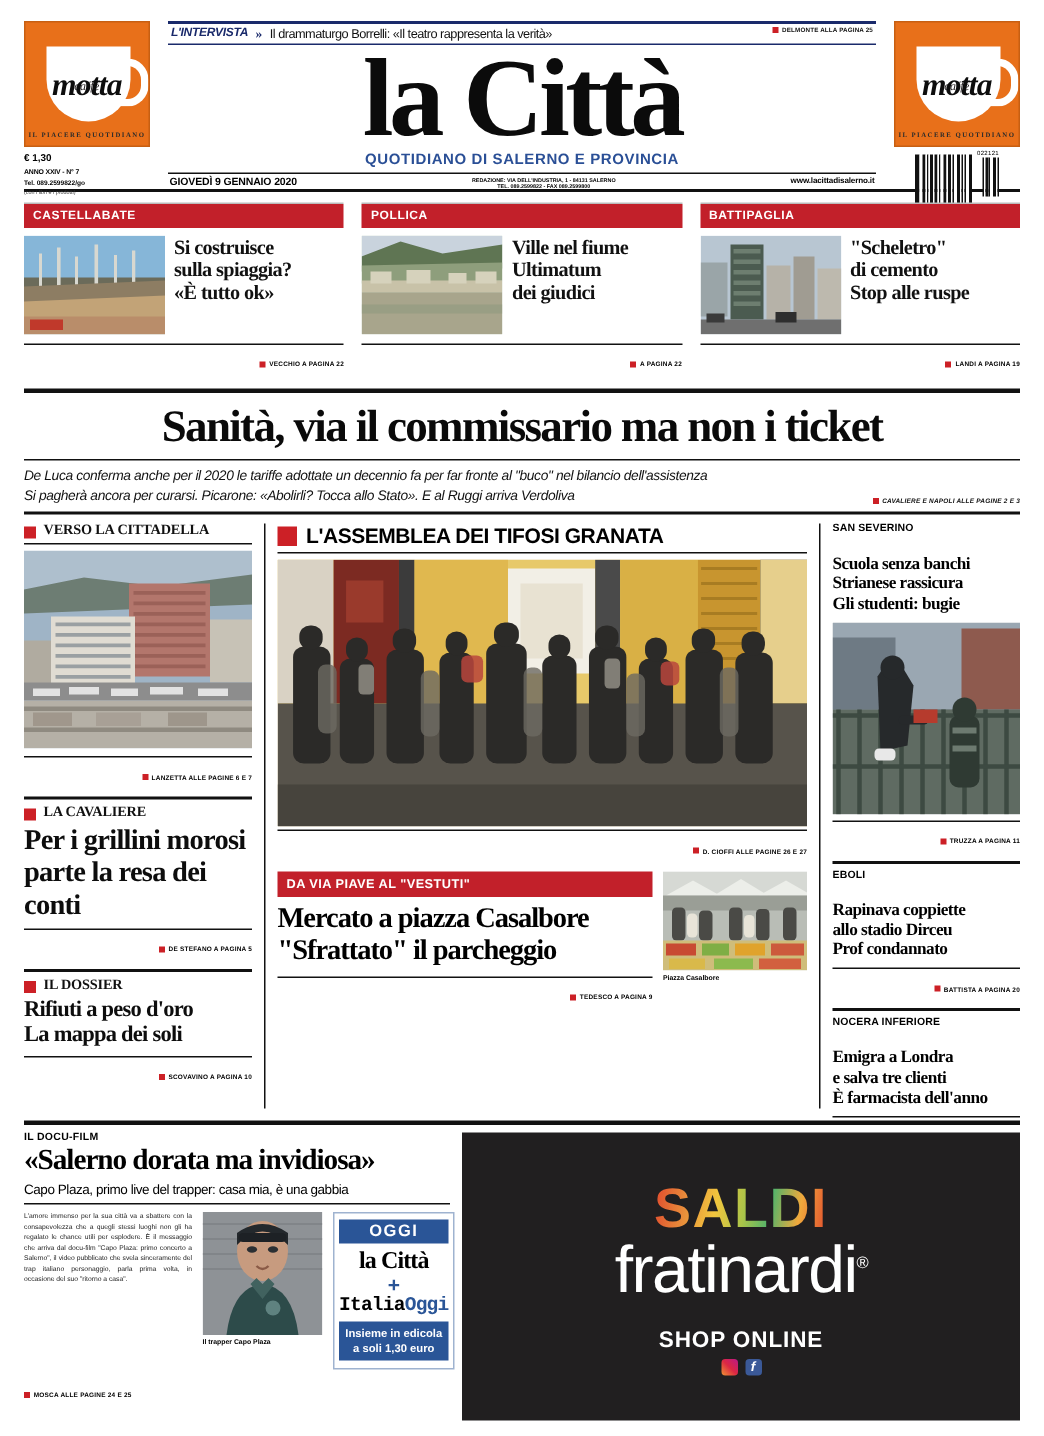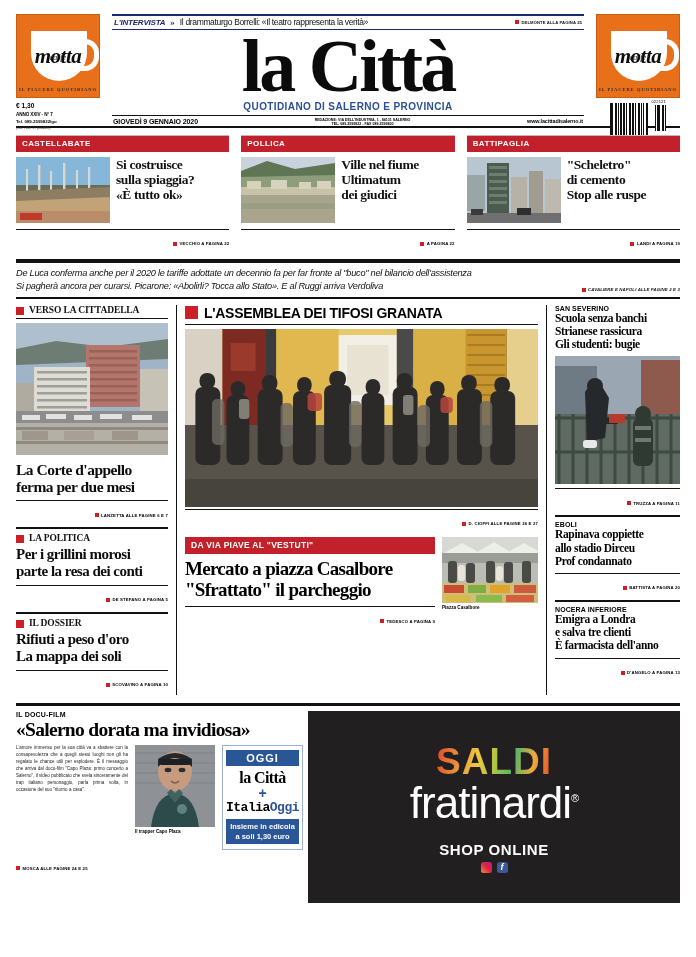--- a/index.html
+++ b/index.html
@@ -36,21 +36,21 @@
     font-size: 21px; color: #0d0d0d; letter-spacing: -.5px;
   }
   .motta .foot {
     position: absolute; left: 0; right: 0; bottom: 5px; text-align: center;
     font-size: 4.5px; color: #2b2b2b; letter-spacing: 1px; font-weight: bold;
   }
 
   .masthead-mid { flex: 1; padding: 0 12px; display: flex; flex-direction: column; }
   .interview-bar {
     border-top: 2px solid #1a2a6b; border-bottom: 1px solid #1a2a6b;
-    display: flex; align-items: center; gap: 5px; padding: 1px 2px 2px; height: 16px;
+    display: flex; align-items: flex-start; gap: 5px; padding: 1px 2px 2px; height: 16px;
   }
   .iv-label { color: #1a2a6b; font-family: "Liberation Sans", sans-serif; font-weight: bold; font-size: 8px; font-style: italic; letter-spacing: -.2px; }
   .iv-arrow { color: #1a2a6b; font-size: 9px; font-weight: bold; }
   .iv-text { font-family: "Liberation Sans", sans-serif; font-size: 8.5px; color: #111; letter-spacing: -.35px; white-space: nowrap; }
   .iv-ref { margin-left: auto; display: flex; align-items: center; gap: 2px; }
   .iv-ref .sq { width: 4px; height: 4px; background: #cc2026; display: inline-block; }
   .iv-ref span.t { font-family: "Liberation Sans", sans-serif; font-size: 4.2px; font-weight: bold; color: #111; letter-spacing: .1px; }
 
   .logo-wrap { text-align: center; margin-top: 2px; }
   .logo {
@@ -155,21 +155,21 @@
     background: #c2202a; color: #fff; font-family: "Liberation Sans", sans-serif;
     font-weight: bold; font-size: 8.5px; letter-spacing: .3px; padding: 3px 6px 4px;
   }
 
   .mercato {
     font-family: "Liberation Serif", serif; font-weight: bold; font-size: 19px;
     line-height: 1.1; letter-spacing: -.7px; padding-top: 5px;
   }
 
   .r-kicker { font-family: "Liberation Sans", sans-serif; font-weight: bold; font-size: 7px; letter-spacing: .1px; }
-  .r-head { font-family: "Liberation Serif", serif; font-weight: bold; font-size: 11.5px; line-height: 1.15; letter-spacing: -.35px; margin-top: 0; }
+  .r-head { font-family: "Liberation Serif", serif; font-weight: bold; font-size: 11.5px; line-height: 1.15; letter-spacing: -.35px; margin-top: 14px; }
 
   
   .bottom { display: flex; margin-top: 8px; border-top: 3px solid #111; padding-top: 5px; height: 200px; }
   .b-left { width: 292px; flex: 0 0 292px; padding-right: 8px; }
   .b-right { flex: 1; }
   .docu-kicker { font-family: "Liberation Sans", sans-serif; font-weight: bold; font-size: 7px; letter-spacing: .2px; }
   .docu-head { font-family: "Liberation Serif", serif; font-weight: bold; font-size: 19.5px; letter-spacing: -.7px; line-height: 1.06; margin-top: 2px;}
   .docu-sub { font-family: "Liberation Sans", sans-serif; font-size: 9px; letter-spacing: -.3px; margin-top: 3px; border-bottom: 1px solid #111; padding-bottom: 4px;}
   .docu-body { display: flex; gap: 7px; margin-top: 5px; }
   .docu-text { width: 112px; flex: 0 0 112px; font-family: "Liberation Sans", sans-serif; font-size: 4.5px; line-height: 1.55; text-align: justify; color: #222; }
@@ -402,20 +402,21 @@
             <i class="sq"></i>
             <span class="t">LANDI A PAGINA 19</span>
           </span>
       </div>
     </div>
   </div>
 
   <div class="rule-main"></div>
 
   <div>
+    <div class="main-head">Sanità, via il commissario ma non i ticket</div>
     <div class="main-sub">
       <div>De Luca conferma anche per il 2020 le tariffe adottate un decennio fa per far fronte al "buco" nel bilancio dell'assistenza</div>
       <div class="l2row">
         <span>Si pagherà ancora per curarsi. Picarone: «Abolirli? Tocca allo Stato». E al Ruggi arriva Verdoliva</span>
         <span class="ref-line">
           <i class="sq"></i>
           <span class="t">CAVALIERE E NAPOLI ALLE PAGINE 2 E 3</span>
         </span>
       </div>
     </div>
@@ -468,37 +469,35 @@
                 <rect x="84" y="91" width="22" height="5"></rect>
                 <rect x="116" y="92" width="20" height="5"></rect>
               </g>
             <rect y="104" width="152" height="3" fill="#8f8a80"></rect>
             <rect y="118" width="152" height="3" fill="#8f8a80"></rect>
             <rect x="6" y="108" width="26" height="9" fill="#a0978c"></rect>
             <rect x="48" y="108" width="30" height="9" fill="#a8a096"></rect>
             <rect x="96" y="108" width="26" height="9" fill="#9e968b"></rect>
           </svg>
         </div>
-        <div class="hl-serif" style="white-space:pre-line;font-size:15.5px;line-height:1.12;letter-spacing:-.5px;margin-top:6px;">La Corte d'appello
-ferma per due mesi</div>
         <div class="promo-ref" style="margin-top:5px;">
           <span class="ref-line">
               <i class="sq"></i>
               <span class="t">LANZETTA ALLE PAGINE 6 E 7</span>
             </span>
         </div>
       </div>
 
       <div style="margin-top:6px;">
         <div class="sec-rule"></div>
         <div class="kicker" style="margin-top:4px;">
           <i class="sq"></i>
-          <span>LA POLITICA</span>
-        </div>
-        <div class="hl-serif" style="white-space:pre-line;font-size:15px;line-height:1.12;letter-spacing:-.5px;margin-top:3px;">Per i grillini morosi
+          <span>LA CAVALIERE</span>
+        </div>
+        <div class="hl-serif" style="white-space:pre-line;font-size:19px;line-height:1.12;letter-spacing:-.5px;margin-top:3px;">Per i grillini morosi
 parte la resa dei conti</div>
         <div class="promo-ref" style="margin-top:5px;">
           <span class="ref-line">
               <i class="sq"></i>
               <span class="t">DE STEFANO A PAGINA 5</span>
             </span>
         </div>
       </div>
 
       <div style="margin-top:6px;">
@@ -731,20 +730,21 @@
         </div>
       </div>
     </div>
   </div>
 
   <div class="bottom">
 
     <div class="b-left">
       <div class="docu-kicker">IL DOCU-FILM</div>
       <div class="docu-head">«Salerno dorata ma invidiosa»</div>
+      <div class="docu-sub">Capo Plaza, primo live del trapper: casa mia, è una gabbia</div>
       <div class="docu-body">
         <div class="docu-text">L'amore immenso per la sua città va a sbattere con la consapevolezza che a quegli stessi luoghi non gli ha regalato le chance utili per esplodere. È il messaggio che arriva dal docu-film "Capo Plaza: primo concerto a Salerno", il video pubblicato che svela sinceramente del trap italiano personaggio, parla prima volta, in occasione del suo "ritorno a casa".</div>
         <div class="docu-photo">
           <div class="photo-box" style="height:82px;">
             <svg class="ph" viewBox="0 0 80 82" preserveAspectRatio="none">
               <rect width="80" height="82" fill="#8e9296"></rect>
               <g stroke="#7d8185" stroke-width="1">
                 <line x1="0" y1="8" x2="80" y2="8"></line>
                   <line x1="0" y1="18" x2="80" y2="18"></line>
                 <line x1="0" y1="28" x2="80" y2="28"></line>

